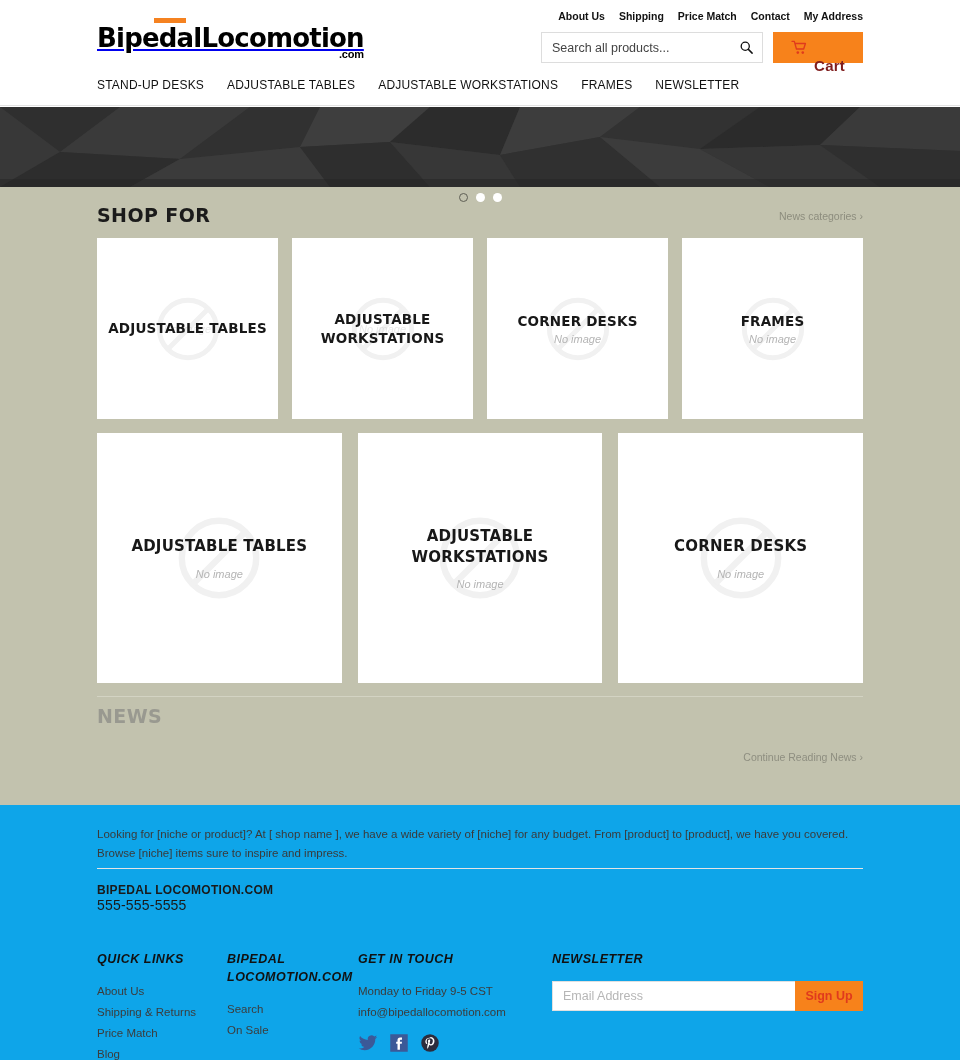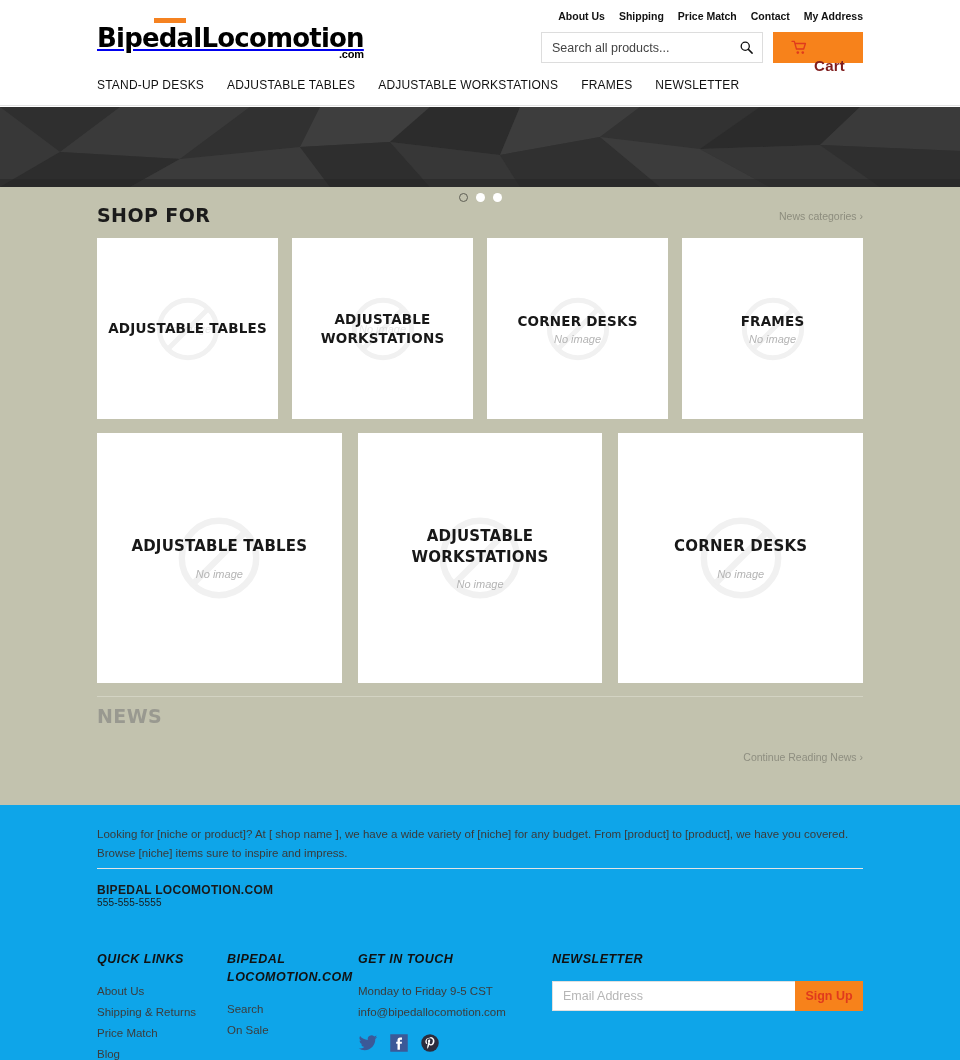--- a/index.html
+++ b/index.html
@@ -152,21 +152,21 @@
   }
   .foot-sep {
     position: absolute; left: 97px; top: 63px; width: 766px; height: 1px; background: #e4e4e4;
   }
   .shopname {
     position: absolute; left: 97px; top: 78px;
     font-size: 12px; font-weight: bold; color: #1a1a1a; letter-spacing: 0.3px;
   }
   .phone {
     position: absolute; left: 97px; top: 92px;
-    font-size: 10px; color: #1a1a1a; letter-spacing: 0.2px;
+    font-size: 14px; color: #1a1a1a; letter-spacing: 0.2px;
   }
 
   .foot-cols {
     position: absolute; left: 97px; top: 145px; width: 766px;
     display: flex; align-items: flex-start;
   }
   .fcol-quick { width: 130px; }
   .fcol-shop { width: 131px; }
   .fcol-touch { width: 194px; }
   .fcol-news { width: 311px; }

